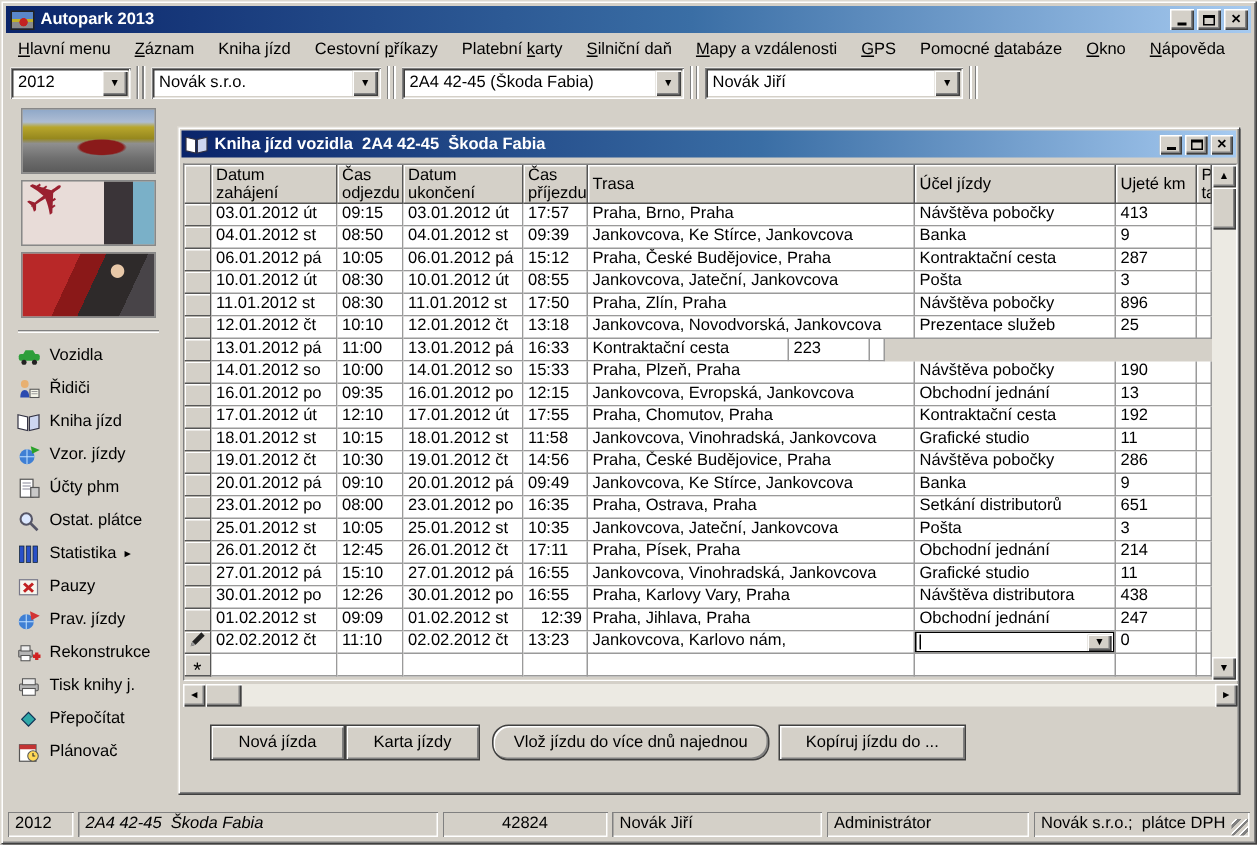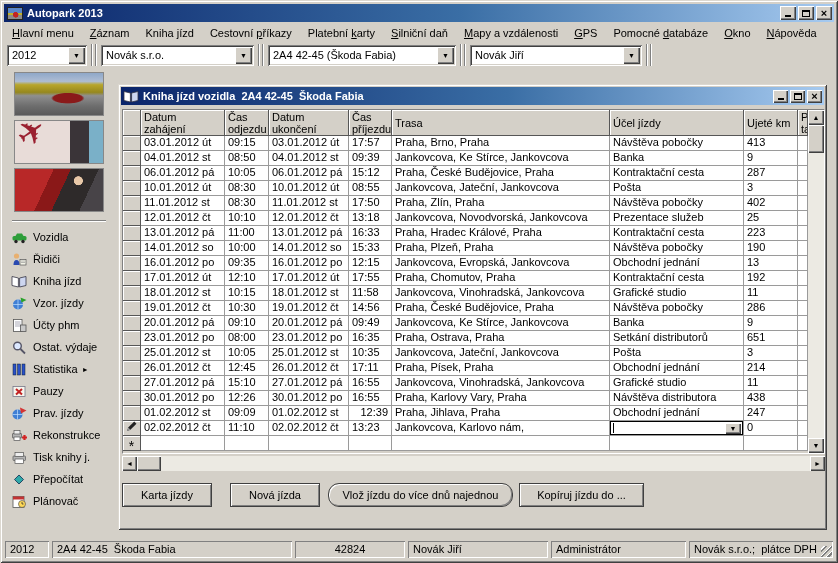--- a/index.html
+++ b/index.html
@@ -218,21 +218,21 @@
               <path d="M3.5 4 h5.5 M3.5 6 h5.5 M3.5 8 h5.5" stroke="#889" stroke-width="0.7"></path>
               <rect x="9" y="7" width="5.5" height="6.5" fill="#c9c9c9" stroke="#555" stroke-width="0.8"></rect>
             </svg></span>
           <span>Účty phm</span>
         </div>
         <div class="side-item">
           <span class="icn"><svg width="17" height="15" viewBox="0 0 16 15">
               <circle cx="6" cy="6" r="3.8" fill="#dce8ff" stroke="#556" stroke-width="1.4"></circle>
               <path d="M9 9 L13.5 13.5" stroke="#556" stroke-width="1.8"></path>
             </svg></span>
-          <span>Ostat. výdaje</span>
+          <span>Ostat. plátce</span>
         </div>
         <div class="side-item">
           <span class="icn"><svg width="17" height="15" viewBox="0 0 16 15">
               <rect x="1.5" y="2" width="3" height="11" fill="#2950c8" stroke="#123" stroke-width="0.5"></rect>
               <rect x="6" y="2" width="3" height="11" fill="#2950c8" stroke="#123" stroke-width="0.5"></rect>
               <rect x="10.5" y="2" width="3" height="11" fill="#2950c8" stroke="#123" stroke-width="0.5"></rect>
             </svg></span>
           <span>Statistika</span>
           <span class="submenu-arrow">►</span>
         </div>
@@ -369,41 +369,40 @@
               <div class="g-cell" style="width: 10px;"></div>
             </div>
             <div class="g-row">
               <div class="g-cell sel" style="width: 18px;"></div>
               <div class="g-cell" style="width: 84px;">11.01.2012 st</div>
               <div class="g-cell" style="width: 44px;">08:30</div>
               <div class="g-cell" style="width: 80px;">11.01.2012 st</div>
               <div class="g-cell" style="width: 43px;">17:50</div>
               <div class="g-cell" style="width: 218px;">Praha, Zlín, Praha</div>
               <div class="g-cell" style="width: 134px;">Návštěva pobočky</div>
-              <div class="g-cell num" style="width: 54px;">402</div>
+              <div class="g-cell num" style="width: 54px;">896</div>
               <div class="g-cell" style="width: 10px;"></div>
             </div>
             <div class="g-row">
               <div class="g-cell sel" style="width: 18px;"></div>
               <div class="g-cell" style="width: 84px;">12.01.2012 čt</div>
               <div class="g-cell" style="width: 44px;">10:10</div>
               <div class="g-cell" style="width: 80px;">12.01.2012 čt</div>
               <div class="g-cell" style="width: 43px;">13:18</div>
               <div class="g-cell" style="width: 218px;">Jankovcova, Novodvorská, Jankovcova</div>
               <div class="g-cell" style="width: 134px;">Prezentace služeb</div>
               <div class="g-cell num" style="width: 54px;">25</div>
               <div class="g-cell" style="width: 10px;"></div>
             </div>
             <div class="g-row">
               <div class="g-cell sel" style="width: 18px;"></div>
               <div class="g-cell" style="width: 84px;">13.01.2012 pá</div>
               <div class="g-cell" style="width: 44px;">11:00</div>
               <div class="g-cell" style="width: 80px;">13.01.2012 pá</div>
               <div class="g-cell" style="width: 43px;">16:33</div>
-              <div class="g-cell" style="width: 218px;">Praha, Hradec Králové, Praha</div>
               <div class="g-cell" style="width: 134px;">Kontraktační cesta</div>
               <div class="g-cell num" style="width: 54px;">223</div>
               <div class="g-cell" style="width: 10px;"></div>
             </div>
             <div class="g-row">
               <div class="g-cell sel" style="width: 18px;"></div>
               <div class="g-cell" style="width: 84px;">14.01.2012 so</div>
               <div class="g-cell" style="width: 44px;">10:00</div>
               <div class="g-cell" style="width: 80px;">14.01.2012 so</div>
               <div class="g-cell" style="width: 43px;">15:33</div>
@@ -580,28 +579,28 @@
     </div>
 
     <div id="hscroll" class="sb-track">
       <span class="sbtn">◄</span>
       <span class="sthumb"></span>
       <span class="sspacer"></span>
       <span class="sbtn">►</span>
     </div>
 
     <div id="btnrow">
+        <button class="cmd-btn" style="width: 90px; margin-left: 18px; font: inherit;">Nová jízda</button>
         <button class="cmd-btn" style="width: 90px; margin-left: 0px; font: inherit;">Karta jízdy</button>
-        <button class="cmd-btn" style="width: 90px; margin-left: 18px; font: inherit;">Nová jízda</button>
         <button class="cmd-btn" style="width: 185px; margin-left: 8px; font: inherit; border-radius: 11px;">Vlož jízdu do více dnů najednou</button>
         <button class="cmd-btn" style="width: 125px; margin-left: 6px; font: inherit;">Kopíruj jízdu do ...</button>
       </div>
   </div>
 
   <div id="statusbar">
       <div class="st-panel" style="width: 44px;">2012</div>
-      <div class="st-panel" style="width: 240px;">2A4 42-45  Škoda Fabia</div>
+      <div class="st-panel" style="width: 240px; font-style: italic;">2A4 42-45  Škoda Fabia</div>
       <div class="st-panel center" style="width: 110px;">42824</div>
       <div class="st-panel" style="width: 140px;">Novák Jiří</div>
       <div class="st-panel" style="width: 135px;">Administrátor</div>
       <div class="st-panel last">Novák s.r.o.;  plátce DPH<span class="grip"></span></div>
     </div>
 </div>
 
 </body></html>

